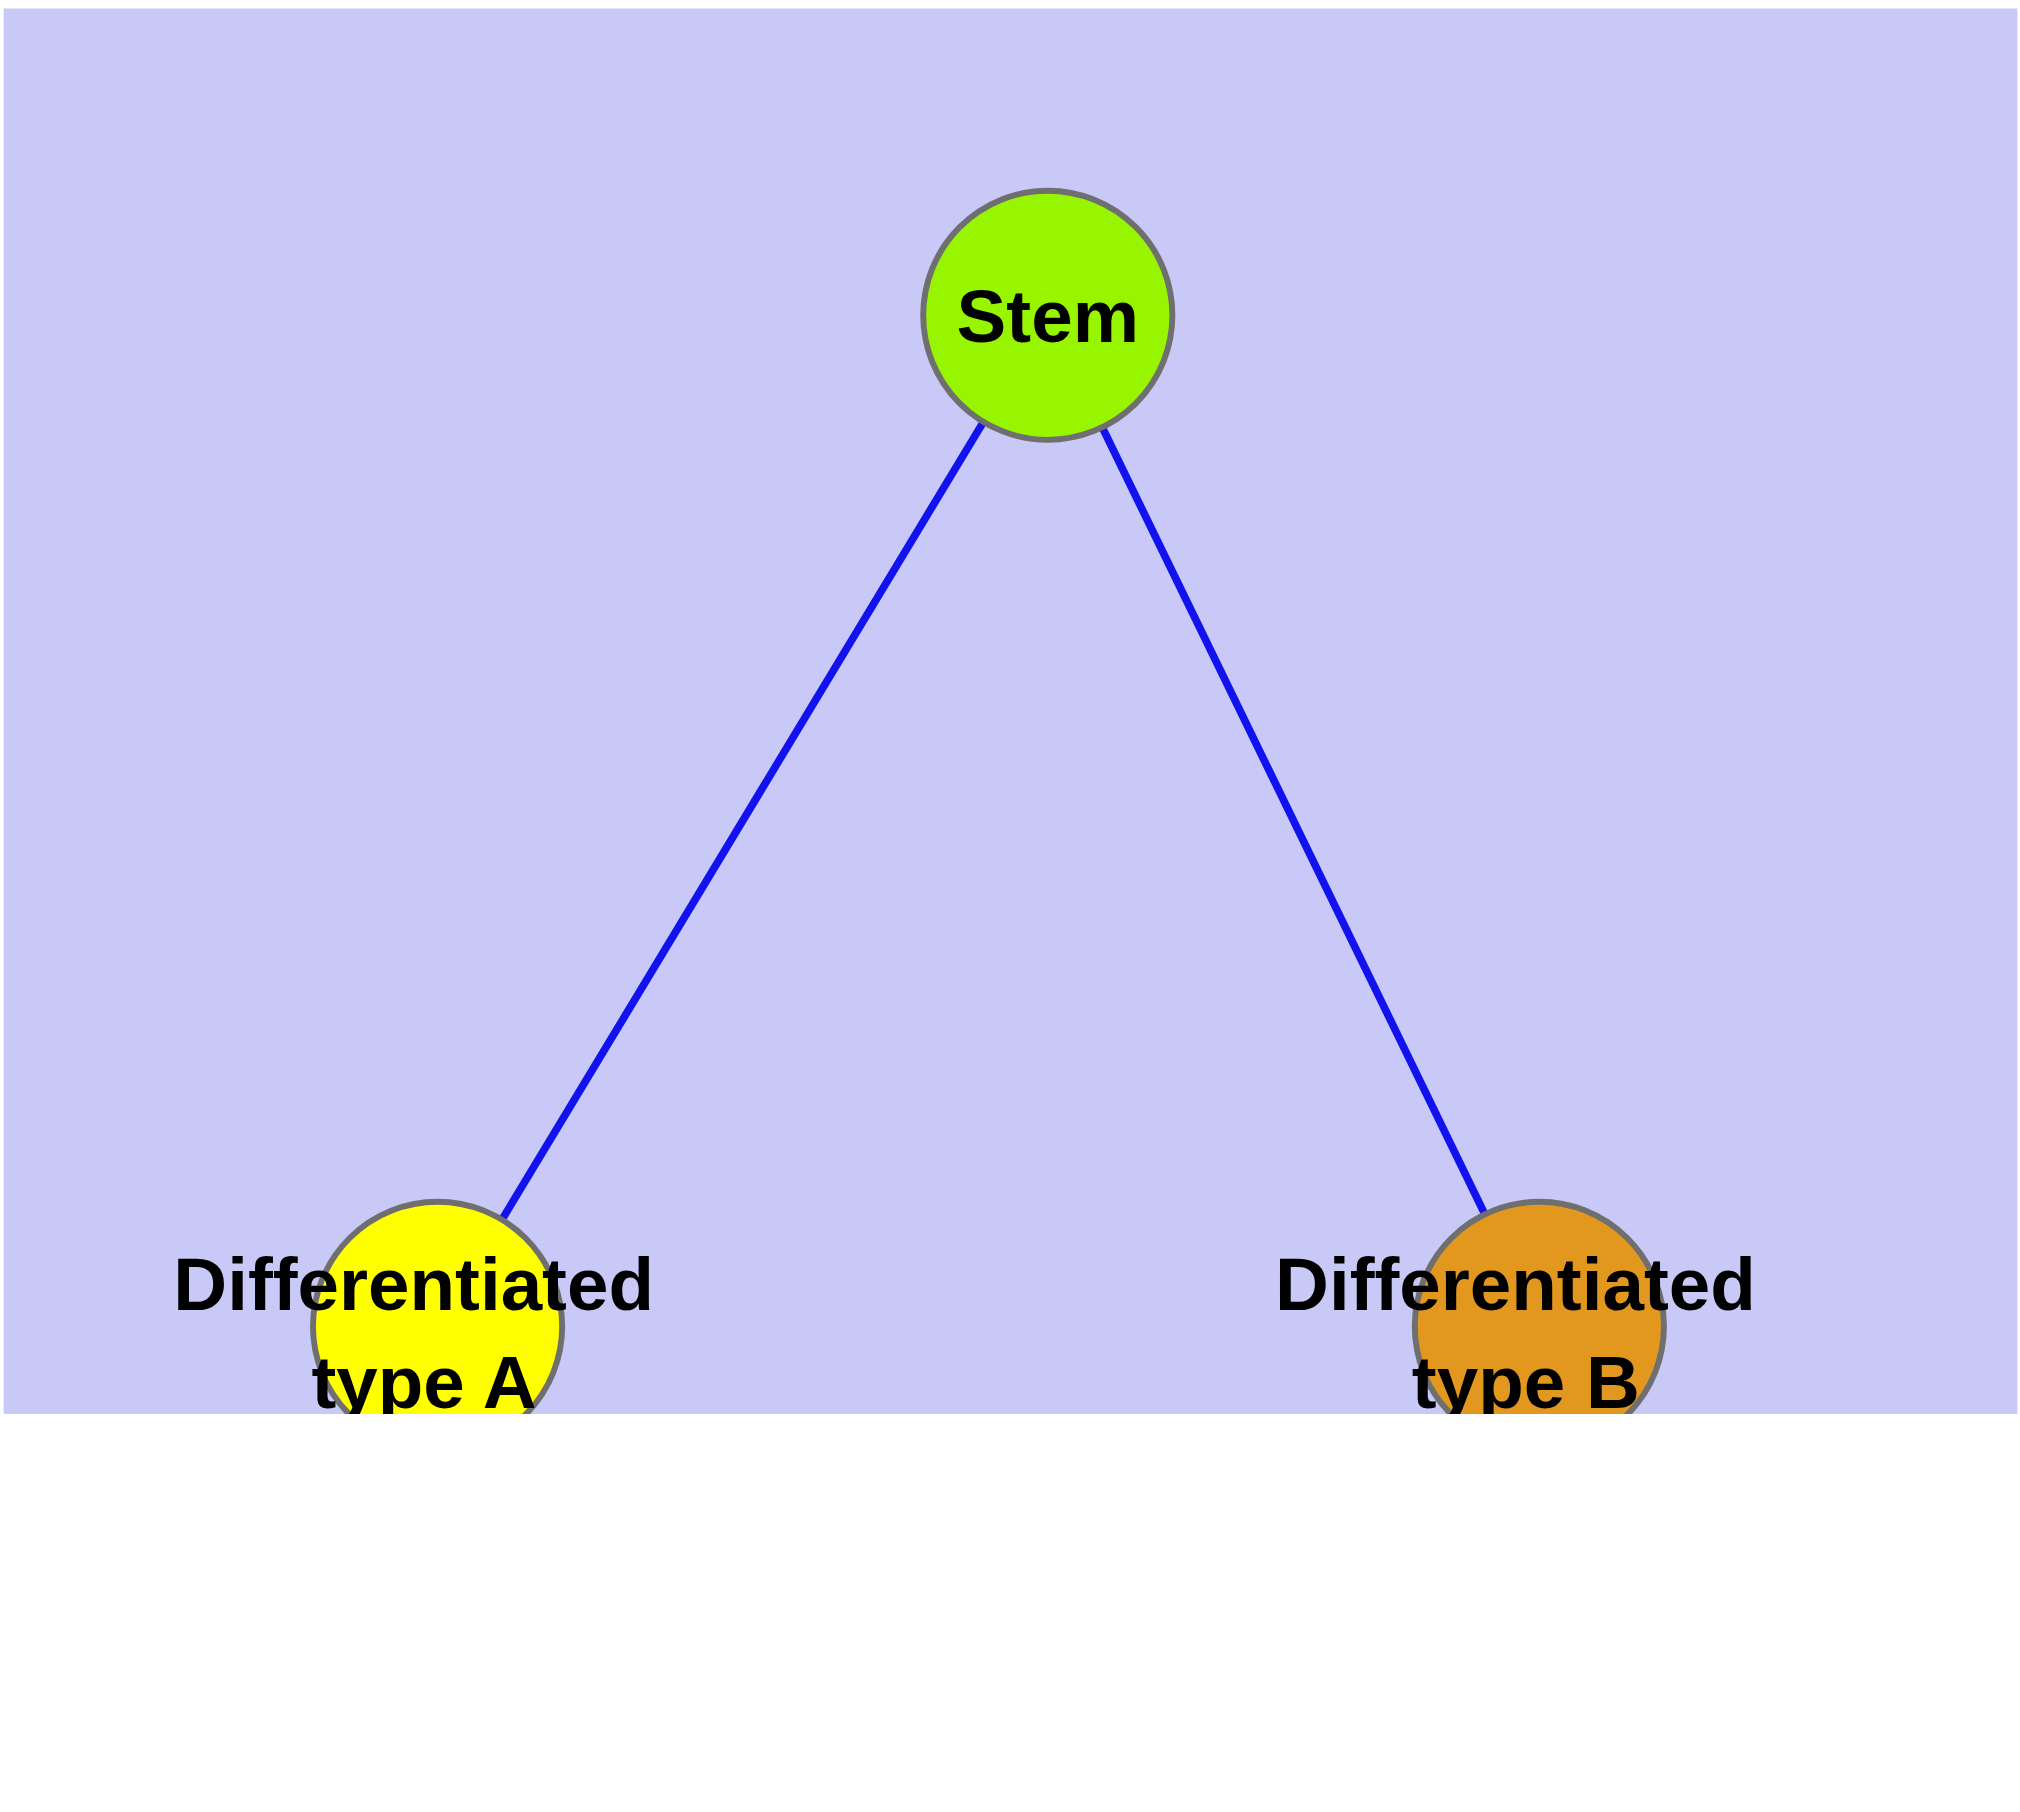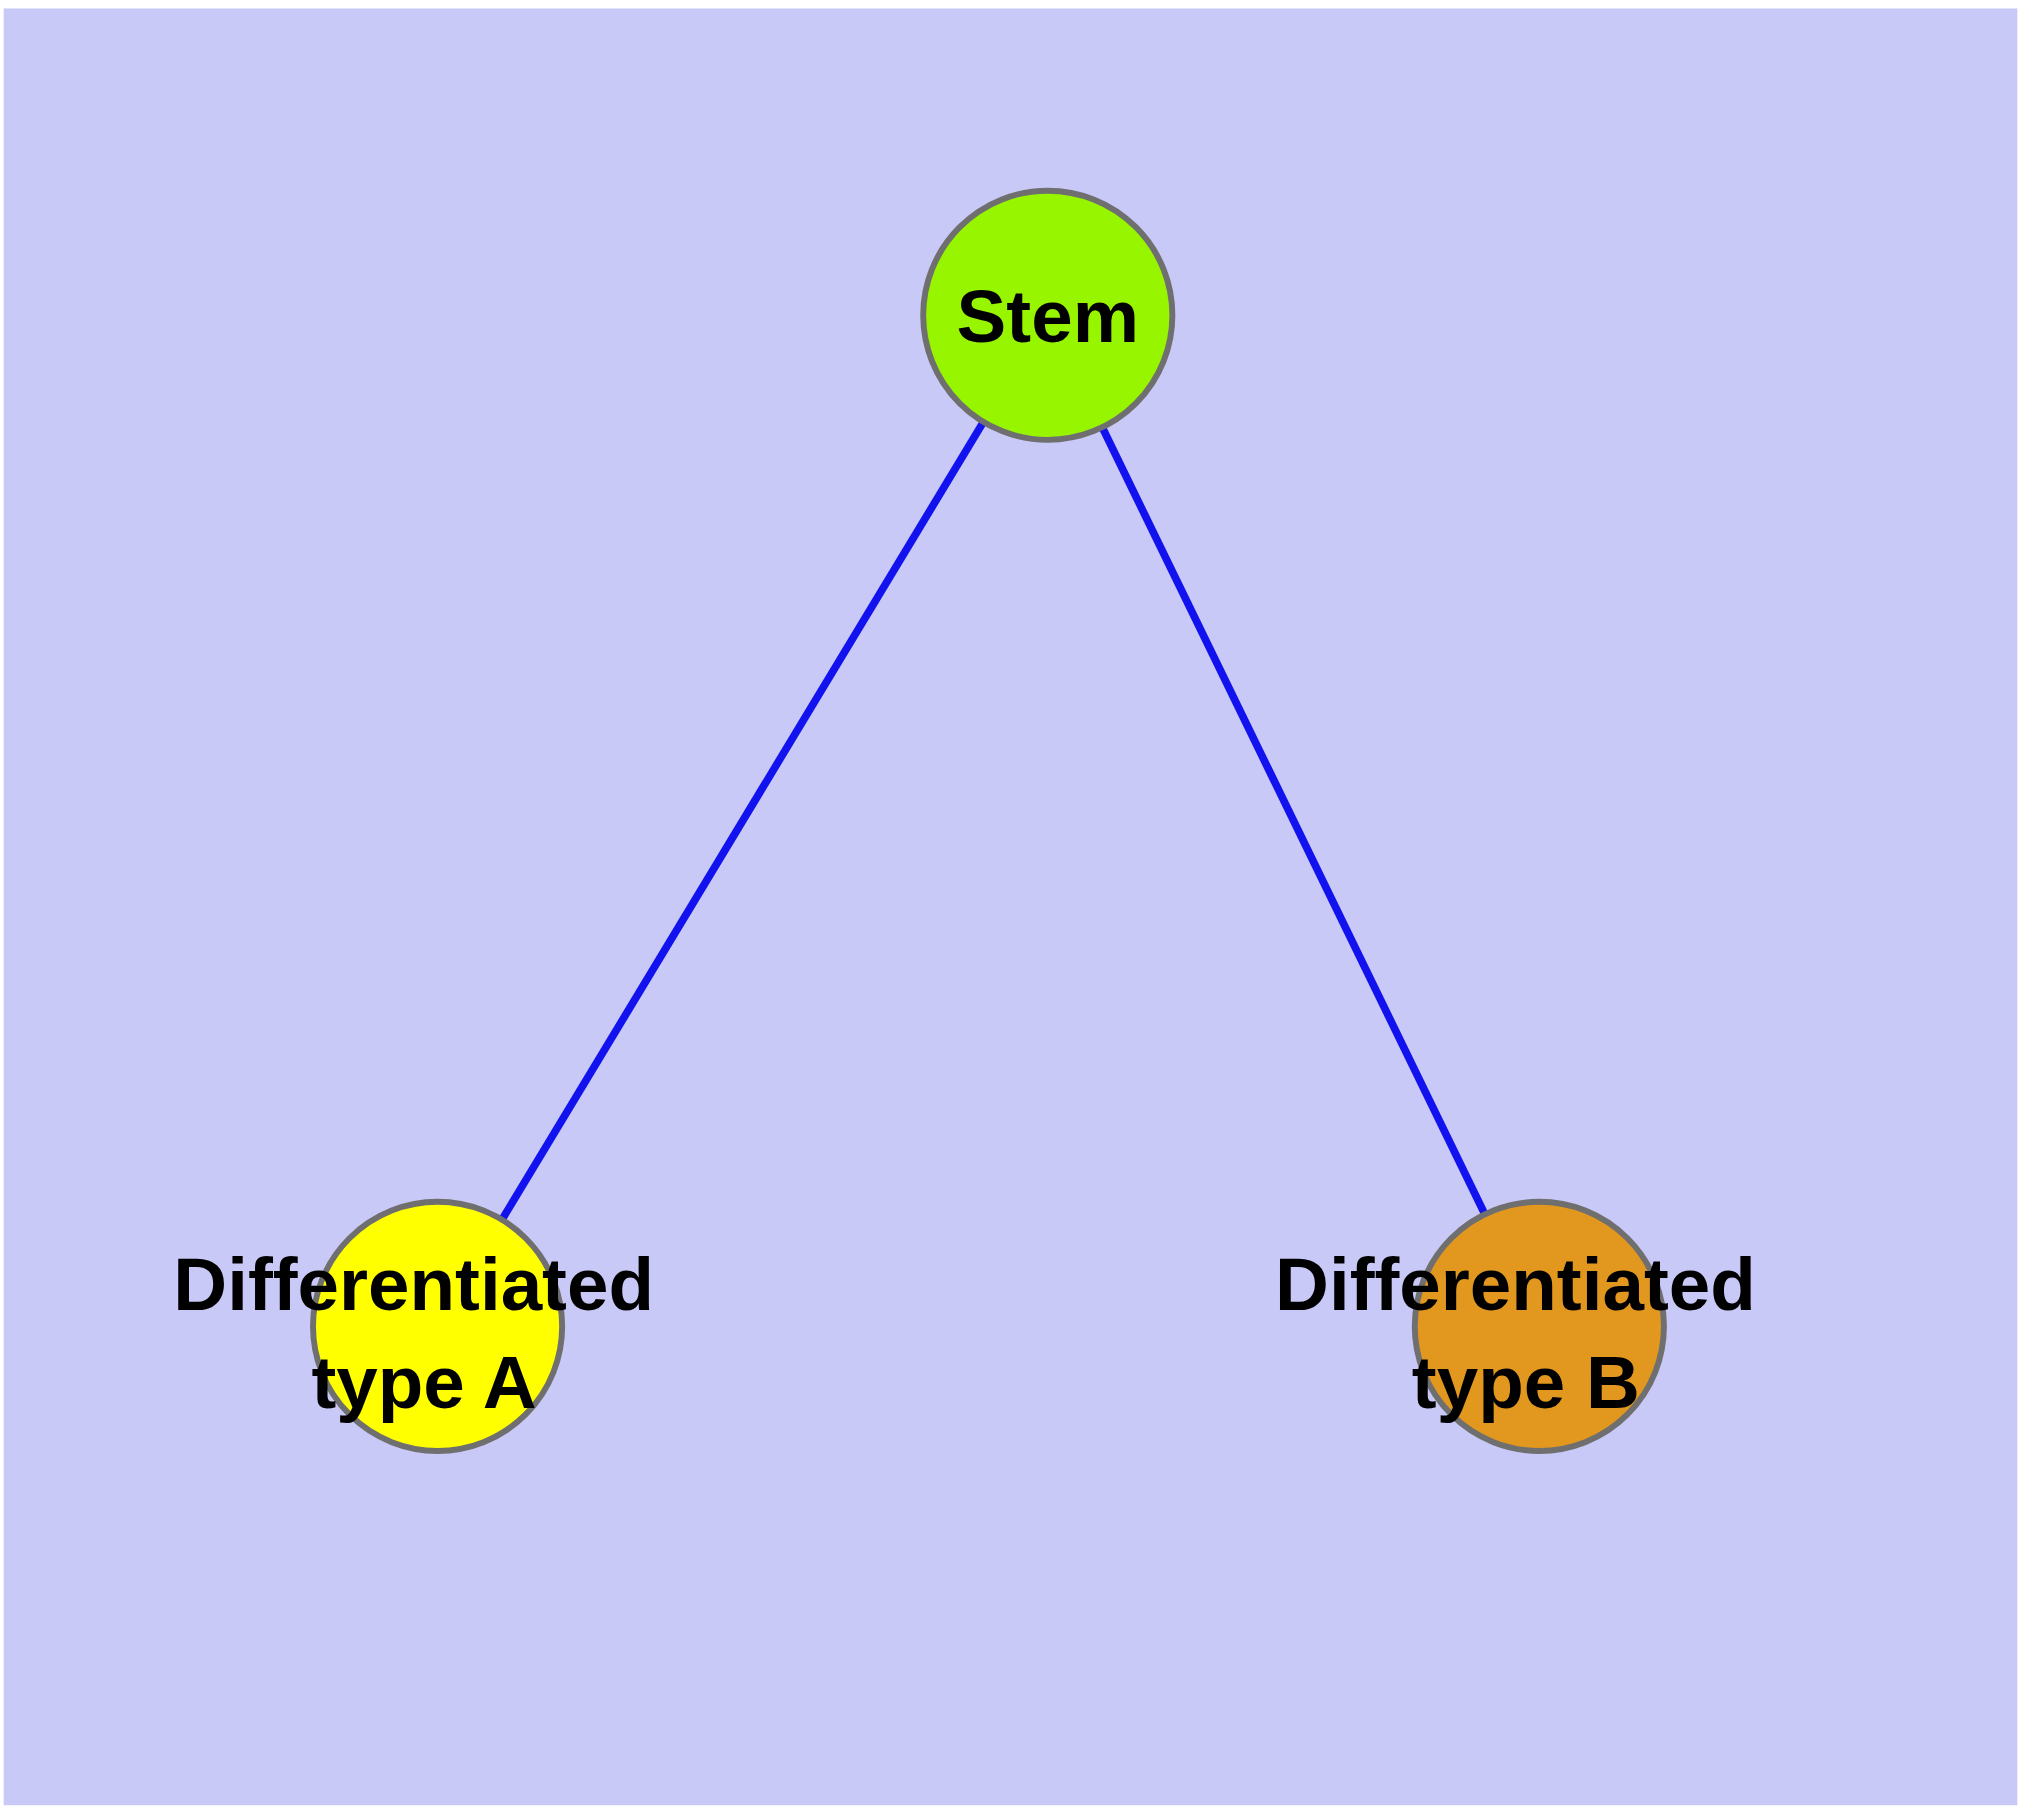--- a/index.html
+++ b/index.html
@@ -3,21 +3,21 @@
 <meta charset="utf-8">
 <style>
   html, body {
     margin: 0;
     padding: 0;
     background: #ffffff;
   }
   #stage {
     position: relative;
     width: 2021px;
-    height: 1812px;
+    height: 1414px;
     background: #ffffff;
     overflow: hidden;
   }
   #stage svg {
     display: block;
     width: 2021px;
     height: 1812px;
   }
   text {
     font-family: "Liberation Sans", sans-serif;

